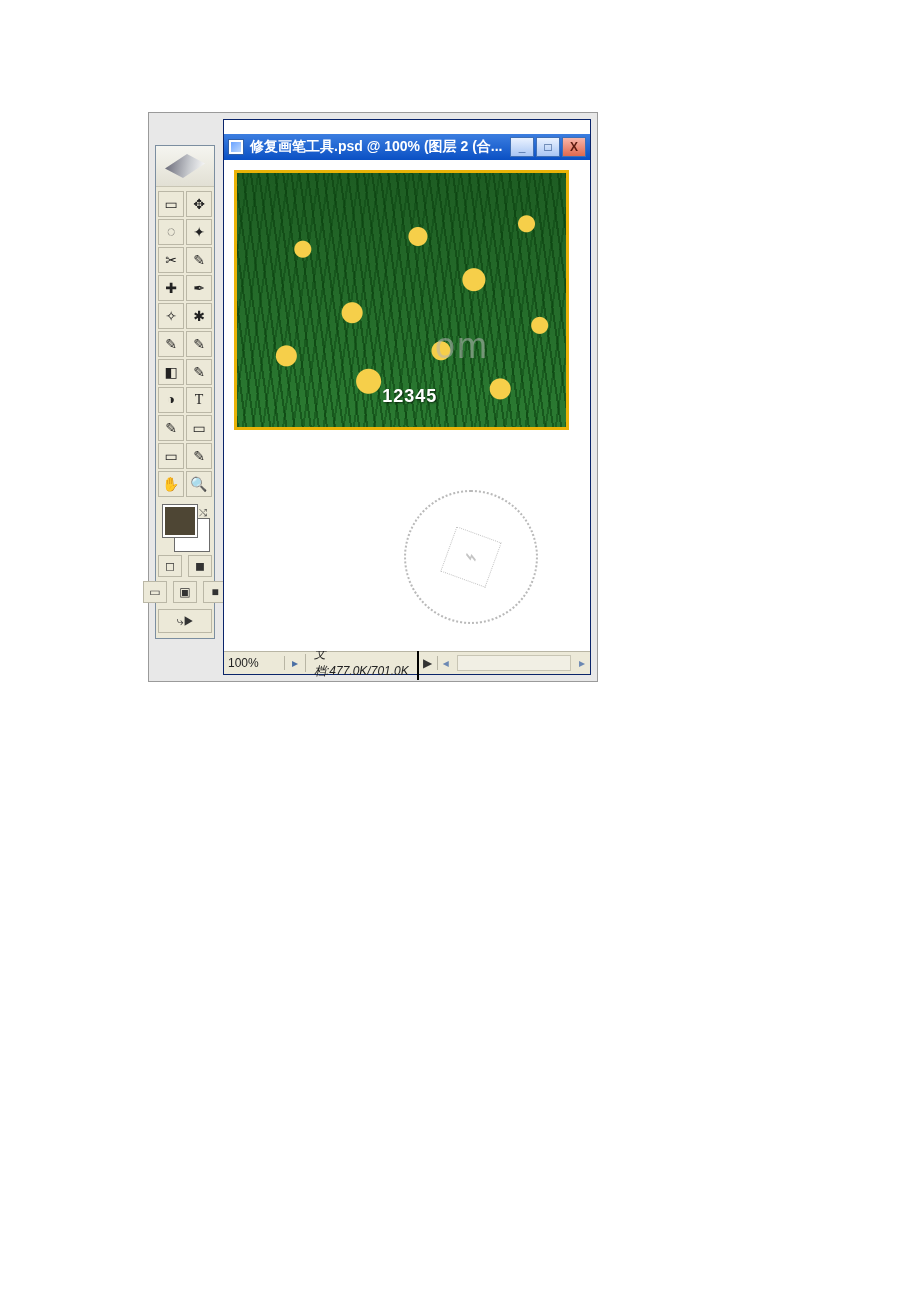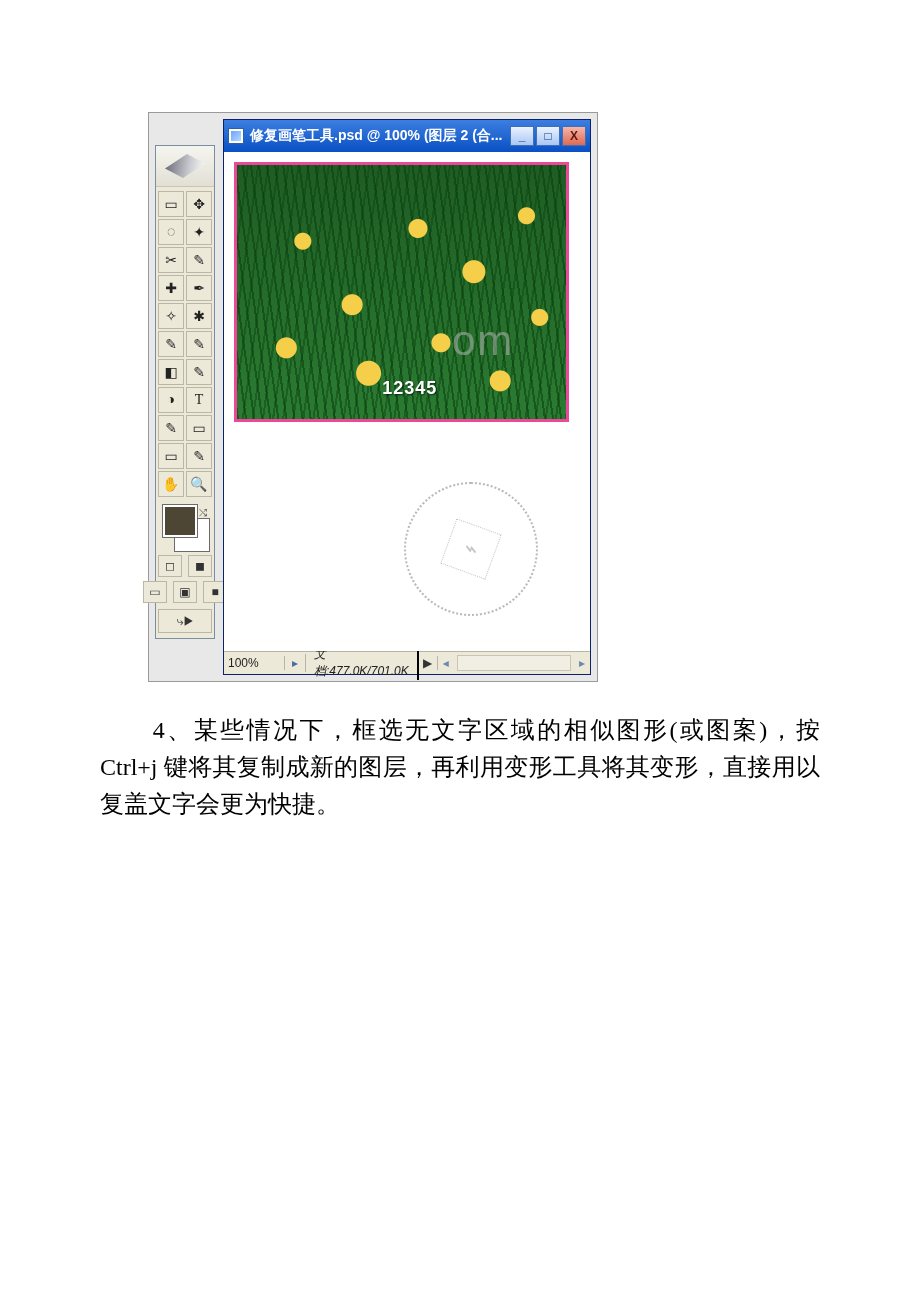--- a/index.html
+++ b/index.html
@@ -147,29 +147,30 @@
     top: 6px;
     right: 6px;
     bottom: 6px;
     background: #fff;
     border: 1px solid #0a246a;
     box-sizing: border-box;
     display: flex;
     flex-direction: column;
   }
   .titlebar {
-    height: 32px;
+    height: 26px;
     background: linear-gradient(#3c7ee0,#0a50c4);
     display: flex;
     align-items: center;
     padding: 0 4px;
     color: #fff;
     font-family: "SimSun","宋体", sans-serif;
     font-size: 14px;
     font-weight: bold;
+    margin-top: 14px;
   }
   .titlebar .icon {
     width: 16px; height: 16px;
     background: #fff;
     margin-right: 6px;
     border: 1px solid #2f5fa8;
     box-sizing: border-box;
     position: relative;
   }
   .titlebar .icon::after{
@@ -194,21 +195,21 @@
   .doc-canvas {
     flex: 1;
     background: #fff;
     position: relative;
   }
   .image-area {
     position: absolute;
     left: 10px; top: 10px;
     width: 335px; height: 260px;
     background: #206020;
-    border: 3px solid #ec4899;
+    border: 3px solid #eab308;
     box-sizing: border-box;
     overflow: hidden;
   }
   .flowers {
     position:absolute; inset:0;
     background:
       radial-gradient(circle at 20% 30%, #f6cf4a 0 8px, transparent 9px),
       radial-gradient(circle at 35% 55%, #f6cf4a 0 10px, transparent 11px),
       radial-gradient(circle at 55% 25%, #f6cf4a 0 9px, transparent 10px),
       radial-gradient(circle at 72% 42%, #f6cf4a 0 11px, transparent 12px),
@@ -244,22 +245,22 @@
     font-size: 22px;
   }
   .stamp-inner {
     width: 46px; height: 46px;
     border: 1px dotted #c4c4c4;
     transform: rotate(20deg);
     display:flex;align-items:center;justify-content:center;
   }
   .watermark {
     position: absolute;
-    left: 228px; top: 165px;
-    font-size: 42px;
+    left: 211px; top: 165px;
+    font-size: 36px;
     font-family: Arial, sans-serif;
     color: rgba(180,180,180,0.55);
     letter-spacing: 2px;
     pointer-events: none;
   }
   .statusbar {
     height: 22px;
     background: #ece9d8;
     border-top: 1px solid #b8b5a4;
     display: flex;
@@ -386,15 +387,14 @@
         <div class="status-doc">文档:477.0K/701.0K</div>
         <div class="status-arrow">▶</div>
         <div class="status-scroll-end">◂</div>
         <div class="status-scroll"></div>
         <div class="status-scroll-end">▸</div>
       </div>
     </div>
 
   </div>
 
-  <p class="para indent1">4、某些情况下，框选无文字区域的相似图形(或图案)，按 Ctrl+j 键将其复制成新的图层，再利用变形工具将其变形，直接用以复盖文字会更为快捷。</p>
 
 </div>
 
 </body></html>

